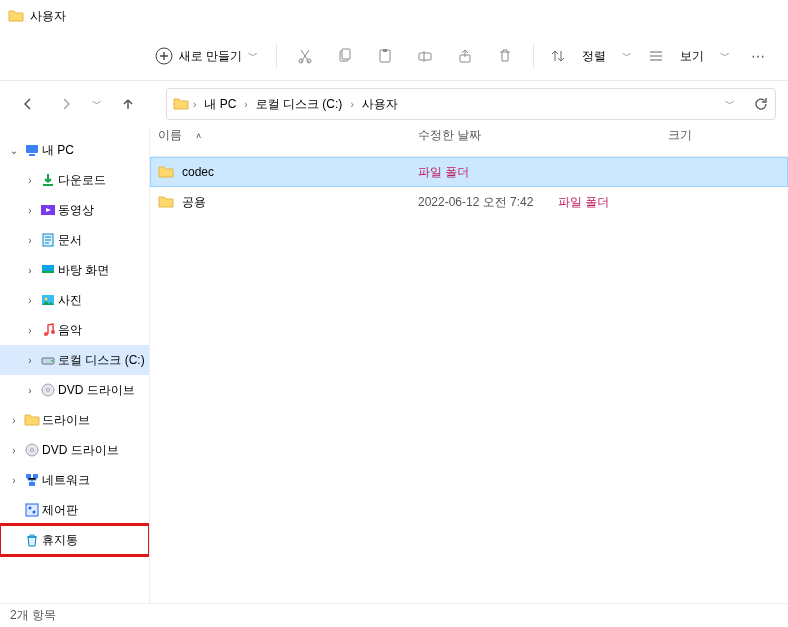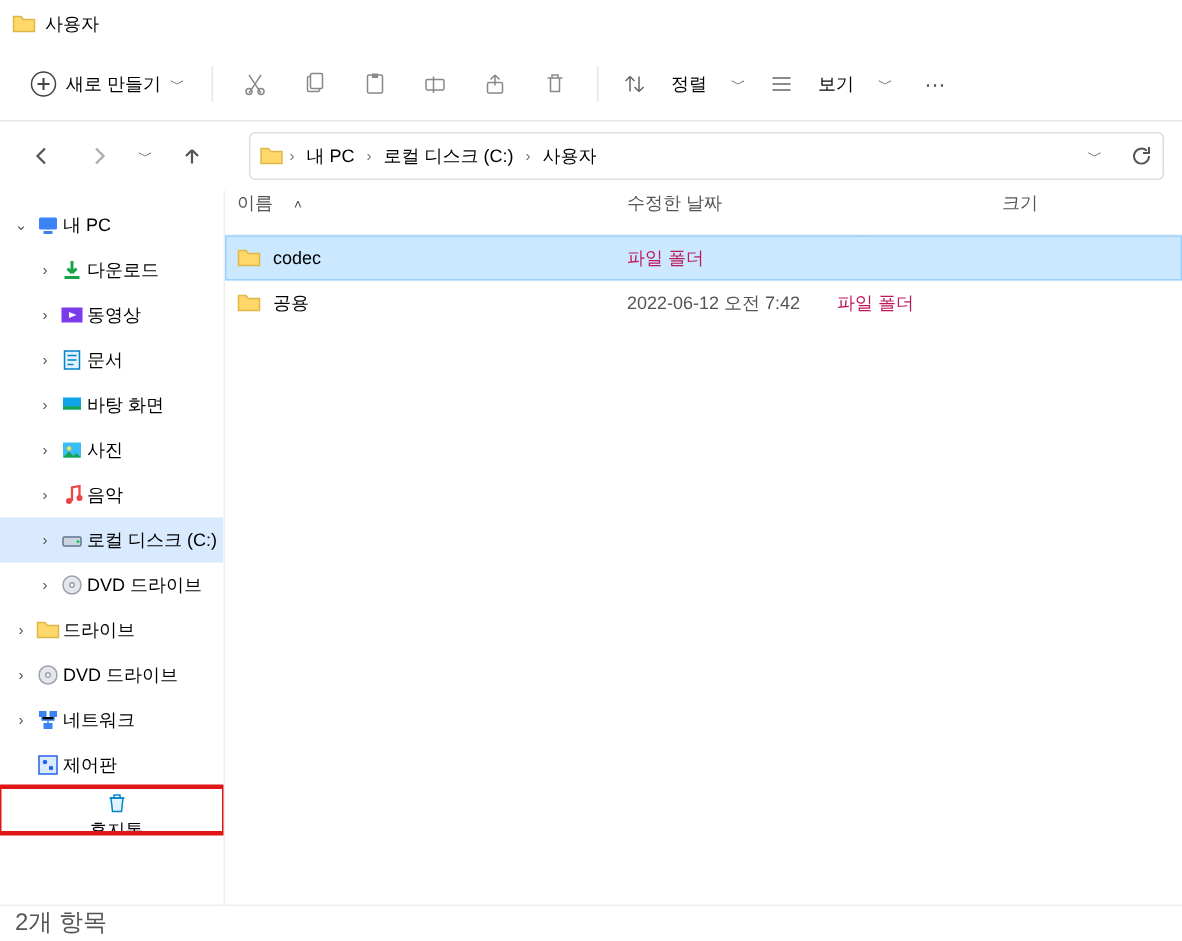--- a/index.html
+++ b/index.html
@@ -1,40 +1,40 @@
 <!DOCTYPE html>
 <html><head>
   <meta charset="utf-8">
   <style>
     * { margin:0; padding:0; box-sizing:border-box; font-family:"Segoe UI","Malgun Gothic",sans-serif; }
     body { width:788px; height:627px; background:#fff; font-size:12px; color:#000; overflow:hidden; }
     .titlebar { height:32px; display:flex; align-items:center; padding:0 8px; gap:6px; }
     .titlebar .icon-folder { width:16px; height:16px; }
     .titlebar .title { font-size:12px; }
-    .toolbar { height:48px; display:flex; align-items:center; padding:0 12px; gap:4px; }
+    .toolbar { height:48px; display:flex; align-items:center; padding:0 12px; gap:4px;justify-content:flex-end; }
     .btn-new { display:flex; align-items:center; gap:6px; padding:4px 8px; border-radius:4px; cursor:pointer; }
     .toolbar .sep { width:1px; height:24px; background:#e5e5e5; margin:0 6px; }
     .toolbar .tb-icon { width:36px; height:32px; display:flex; align-items:center; justify-content:center; border-radius:4px; cursor:pointer; color:#777; }
     .toolbar .tb-group { display:flex; align-items:center; gap:16px; padding:4px 6px; cursor:pointer; border-radius:4px; }
     .chev { font-size:10px; color:#666; }
     .hr { height:1px; background:#e8e8e8; }
 
     .navrow { height:46px; display:flex; align-items:center; padding:0 12px; gap:6px; }
     .nav-btn { width:32px; height:32px; display:flex; align-items:center; justify-content:center; color:#666; border-radius:4px; cursor:pointer; }
     .addrbar { flex:1; height:32px; border:1px solid #ddd; border-radius:4px; display:flex; align-items:center; padding:0 6px; gap:4px; margin-left:16px; }
     .addrbar .crumb { padding:2px 4px; cursor:pointer; border-radius:2px; }
     .addrbar .sep2 { color:#777; font-size:10px; }
     .addrbar .spacer { flex:1; }
 
     .body { display:flex; height:calc(627px - 32px - 48px - 46px - 1px - 24px); }
     .tree { width:150px; overflow:hidden; padding-top:8px; border-right:1px solid #eee; }
     .file { flex:1; display:flex; flex-direction:column; }
     .tree .node { display:flex; align-items:center; height:30px; padding-left:6px; gap:2px; cursor:pointer; }
     .tree .node.selected { background:#d9eaff; }
-    .tree .node.highlighted { outline:3px solid #e01515; outline-offset:-1px;flex-direction:column; }
+    .tree .node.highlighted { outline:3px solid #e01515; outline-offset:-1px; }
     .tree .exp { width:16px; text-align:center; color:#555; font-size:10px; }
     .tree .lbl { white-space:nowrap; overflow:hidden; text-overflow:ellipsis; }
     .tree .ic { width:16px; height:16px; flex:0 0 16px; display:flex; align-items:center; justify-content:center; }
     .tree .indent1 { padding-left:22px; }
 
     .cols { display:flex; height:30px; align-items:flex-start; border-bottom:1px solid #eee; color:#555; }
     .col { padding:0 8px; cursor:pointer; display:flex; align-items:center; gap:14px; }
     .c-name { flex:0 0 260px; }
     .c-date { flex:0 0 140px; }
     .c-type { flex:0 0 110px;margin-top:27px; }
@@ -43,21 +43,21 @@
 
     .rows { flex:1; }
     .row { display:flex; height:30px; align-items:center; cursor:pointer; }
     .row.sel { background:#cce8ff; outline:1px solid #99d1ff; outline-offset:-1px; }
     .cell { padding:0 8px; }
     .cell.name { flex:0 0 260px; display:flex; align-items:center; gap:8px; }
     .cell.date { flex:0 0 140px; color:#555; }
     .cell.type { flex:0 0 110px; color:#be185d; }
     .cell.size { flex:0 0 60px; color:#555; }
 
-    .status { height:24px; border-top:1px solid #eee; display:flex; align-items:center; padding:0 10px; color:#555; font-size:16px; }
+    .status { height:24px; border-top:1px solid #eee; display:flex; align-items:center; padding:0 10px; color:#555; font-size:12px; }
 
     
     svg { display:block; }
   </style>
 </head>
 <body>
 
 <div class="titlebar">
   <span class="icon-folder">
     <svg width="16" height="16" viewBox="0 0 16 16">

